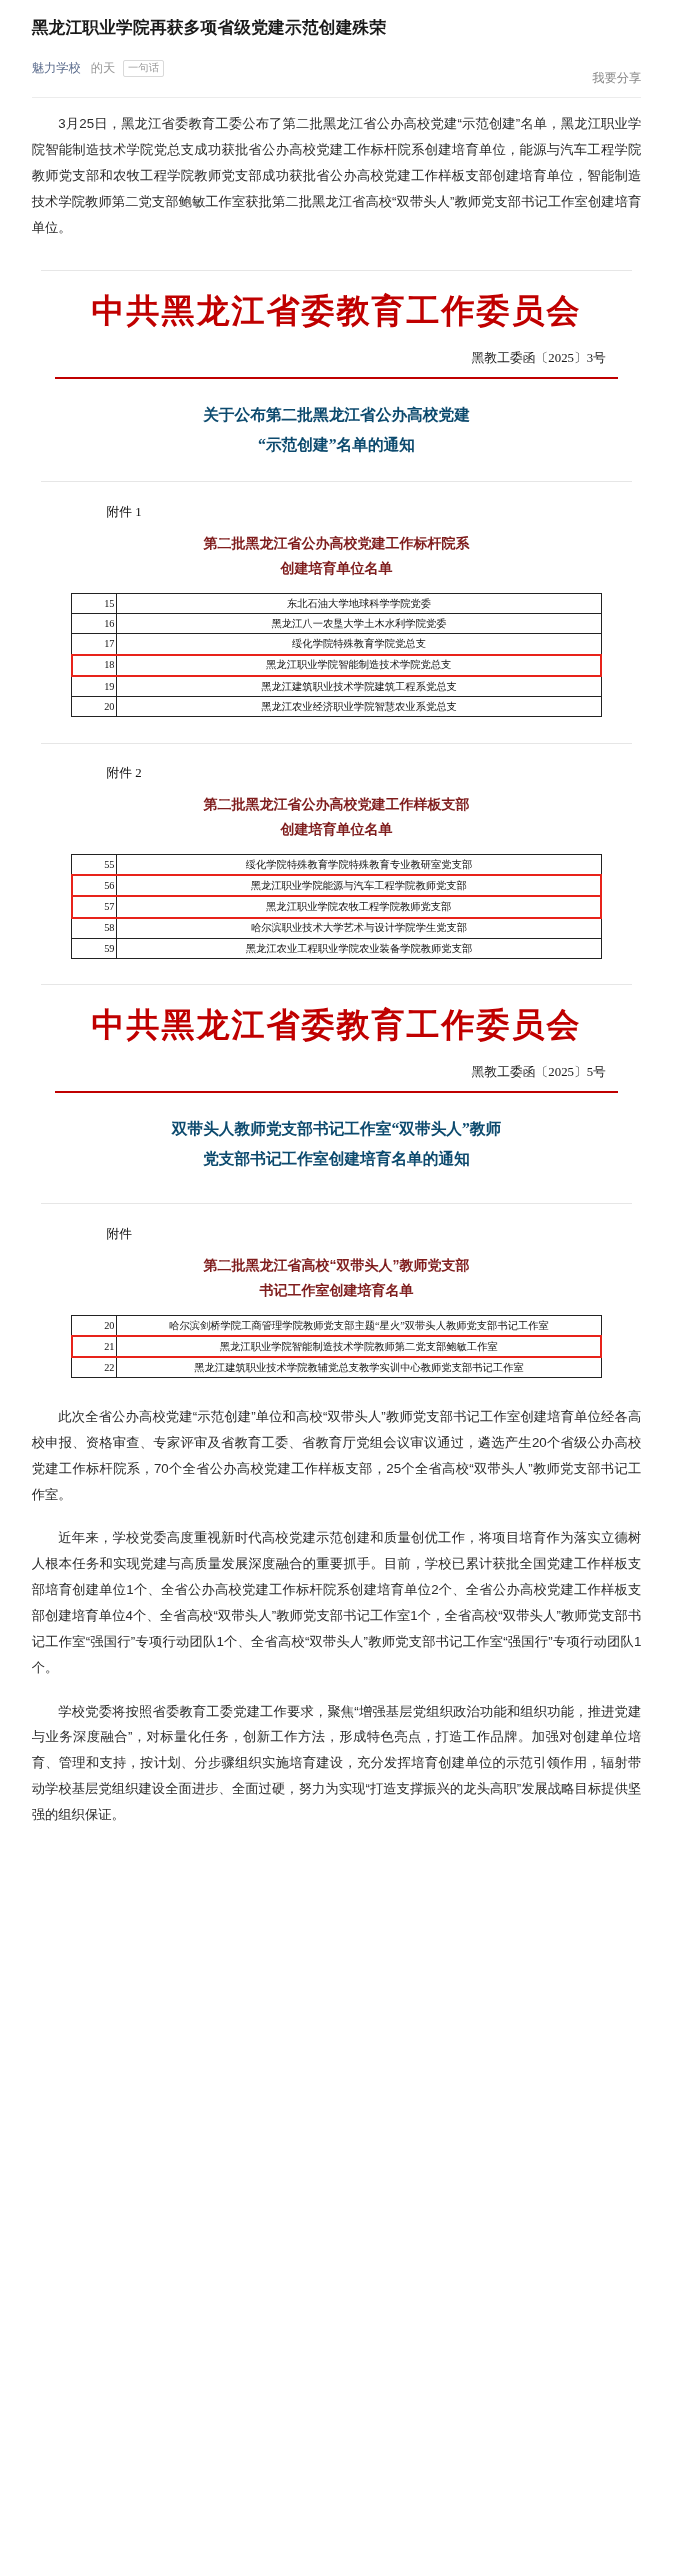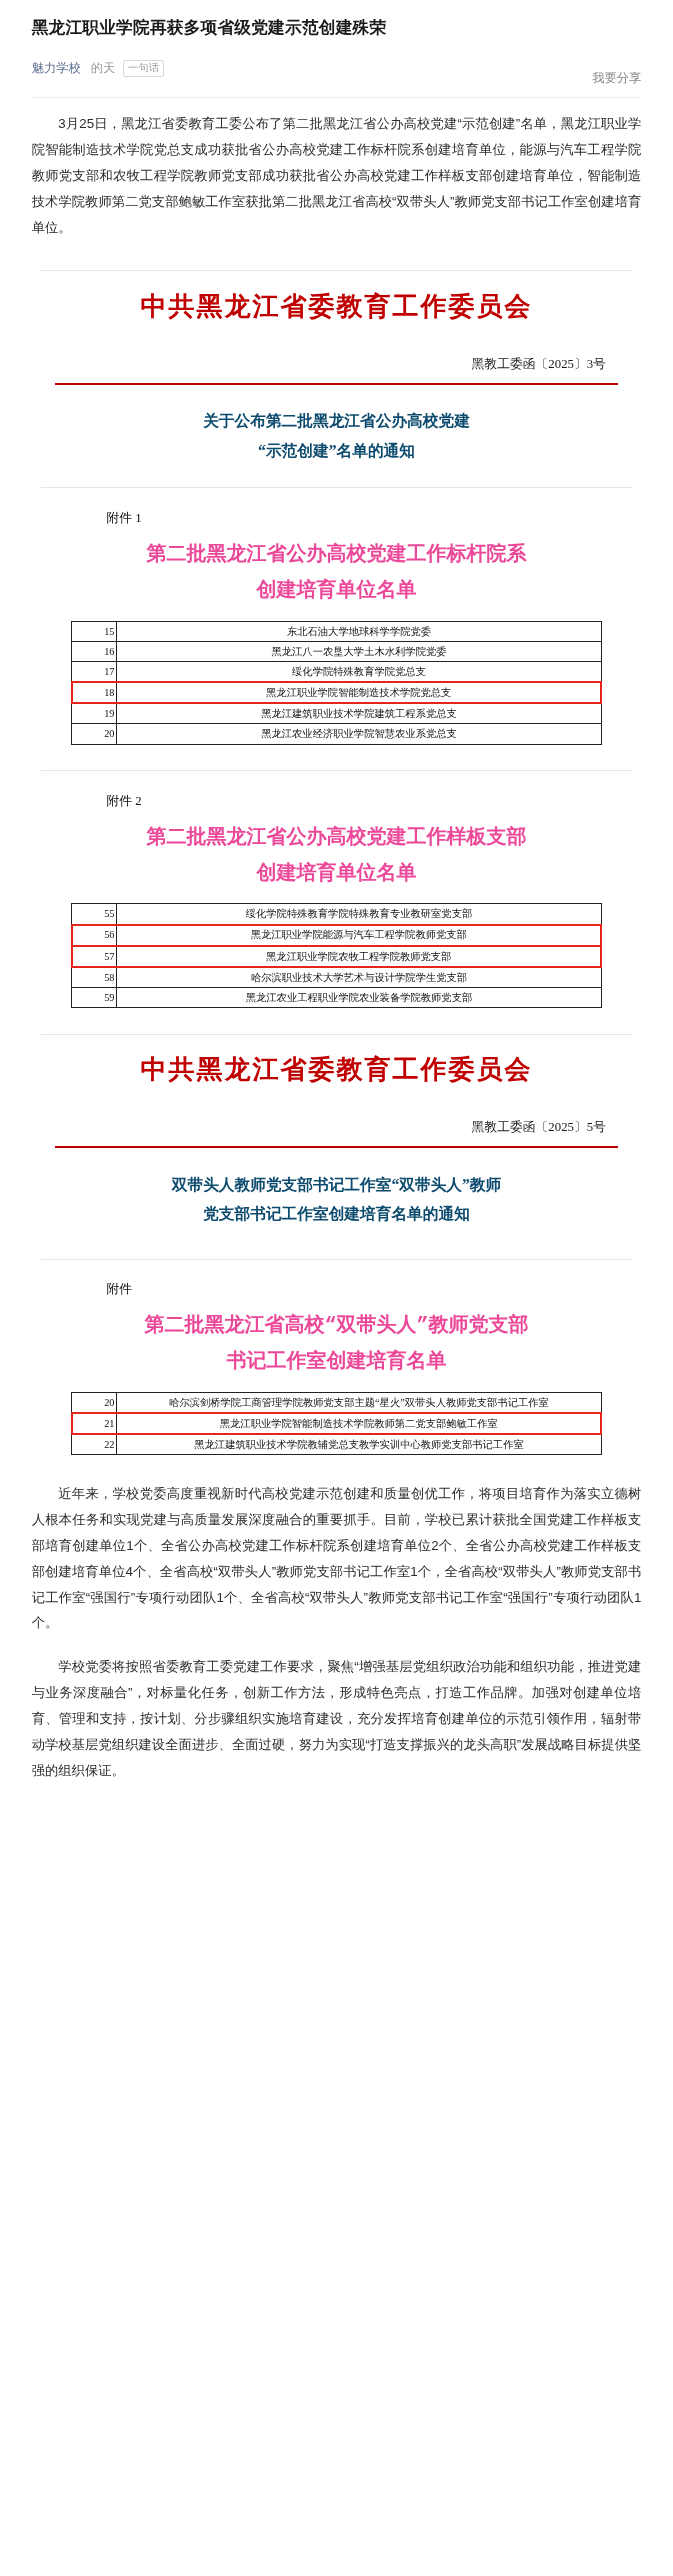--- a/index.html
+++ b/index.html
@@ -61,31 +61,30 @@
   }
   .doc-sep {
     border-top: 1px solid #e6e6e6;
     margin: 11.8px 0 0 0;
   }
   .doc-header {
     text-align: center;
     color: #c00000;
     font-family: "Liberation Serif", serif;
     font-weight: bold;
-    font-size: 26px;
+    font-size: 33px;
     letter-spacing: 2px;
     padding: 17.7px 0 9.8px 0;
   }
   .doc-number {
     text-align: right;
     font-family: "Liberation Serif", serif;
     font-size: 12.8px;
     color: #1a1a1a;
     padding: 5.9px 25.6px 7.9px 0;
-    margin-top: 16px;
   }
   .doc-redline {
     border-bottom: 2px solid #c00000;
     margin: 2px 13.8px 17.7px 13.8px;
   }
   .doc-subject {
     text-align: center;
     font-family: "Liberation Serif", serif;
     font-weight: bold;
     font-size: 15.7px;
@@ -95,24 +94,24 @@
   }
 
   .attach-label {
     font-family: "Liberation Serif", serif;
     font-size: 12.8px;
     color: #111;
     padding: 21.6px 0 5.9px 65px;
   }
   .attach-title {
     text-align: center;
-    font-family: Liberation Mono, monospace;
-    font-weight: bold;
-    font-size: 20px;
-    color: #ec4899;
+    font-family: Liberation Sans, sans-serif;
+    font-weight: bold;
+    font-size: 14px;
+    color: #7f1d1d;
     line-height: 1.8;
     padding: 3.9px 0 11.8px 0;
   }
 
   table.doc-table {
     width: 90%;
     margin: 0 auto 5.9px auto;
     border-collapse: collapse;
     font-family: "Liberation Serif", serif;
     font-size: 10.3px;
@@ -267,17 +266,18 @@
           <td class="name-cell">黑龙江职业学院智能制造技术学院教师第二党支部鲍敏工作室</td>
         </tr>
         <tr>
           <td class="num-cell">22</td>
           <td class="name-cell">黑龙江建筑职业技术学院教辅党总支教学实训中心教师党支部书记工作室</td>
         </tr>
       </tbody>
     </table>
   </div>
 
+  <div class="tail-text">此次全省公办高校党建“示范创建”单位和高校“双带头人”教师党支部书记工作室创建培育单位经各高校申报、资格审查、专家评审及省教育工委、省教育厅党组会议审议通过，遴选产生20个省级公办高校党建工作标杆院系，70个全省公办高校党建工作样板支部，25个全省高校“双带头人”教师党支部书记工作室。</div>
   <div class="tail-text">近年来，学校党委高度重视新时代高校党建示范创建和质量创优工作，将项目培育作为落实立德树人根本任务和实现党建与高质量发展深度融合的重要抓手。目前，学校已累计获批全国党建工作样板支部培育创建单位1个、全省公办高校党建工作标杆院系创建培育单位2个、全省公办高校党建工作样板支部创建培育单位4个、全省高校“双带头人”教师党支部书记工作室1个，全省高校“双带头人”教师党支部书记工作室“强国行”专项行动团队1个、全省高校“双带头人”教师党支部书记工作室“强国行”专项行动团队1个。</div>
   <div class="tail-text">学校党委将按照省委教育工委党建工作要求，聚焦“增强基层党组织政治功能和组织功能，推进党建与业务深度融合”，对标量化任务，创新工作方法，形成特色亮点，打造工作品牌。加强对创建单位培育、管理和支持，按计划、分步骤组织实施培育建设，充分发挥培育创建单位的示范引领作用，辐射带动学校基层党组织建设全面进步、全面过硬，努力为实现“打造支撑振兴的龙头高职”发展战略目标提供坚强的组织保证。</div>
 
 </div>
 
 
 </body></html>

